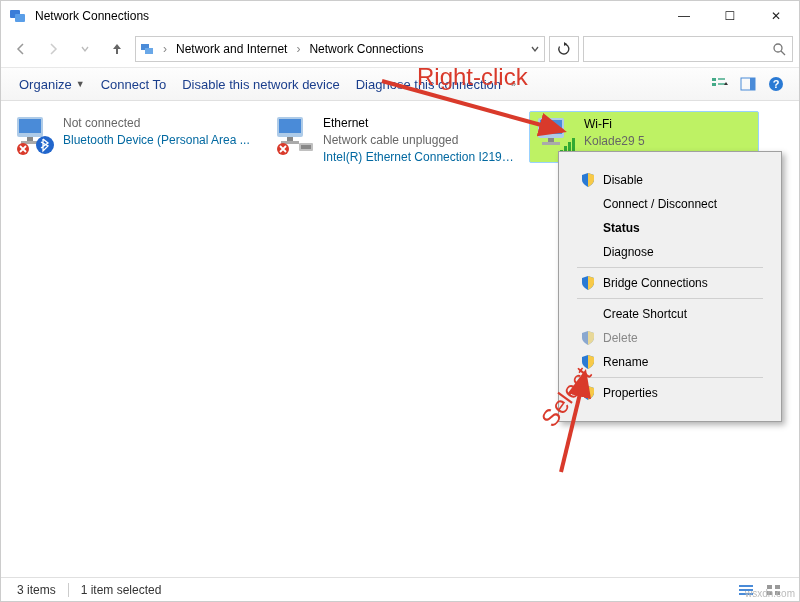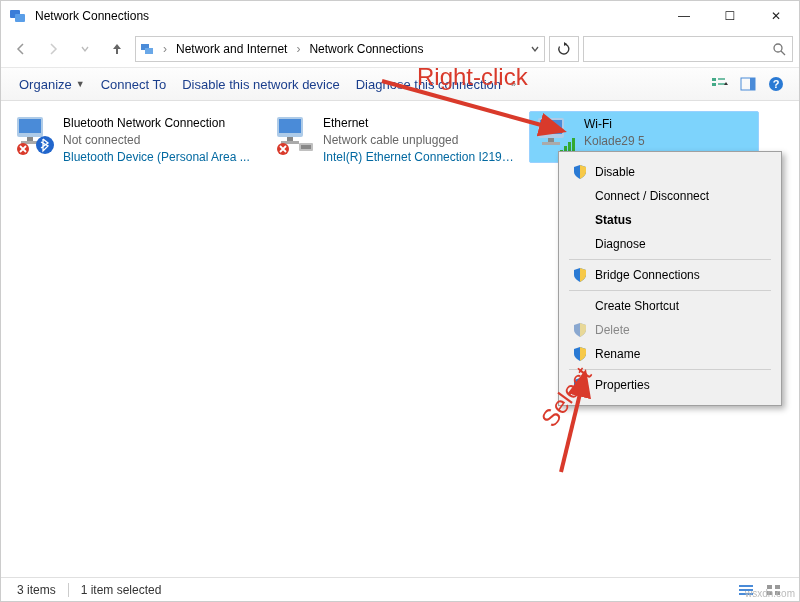--- a/index.html
+++ b/index.html
@@ -27,29 +27,29 @@
 .toolbar { height: 34px; background: linear-gradient(#fdfdfd,#f5f5f5); border-top: 1px solid #e8e8e8; border-bottom: 1px solid #e0e0e0; display: flex; align-items: center; padding: 11px 10px; font-size: 13px; color: #1a3e8c; }
 .tbitem { padding: 4px 8px; display: flex; align-items: center; gap: 4px; }
 .tbitem .drop { font-size: 9px; color: #555; }
 .tbspacer { flex: 1; }
 .tbicon { width: 26px; height: 26px; display: flex; align-items: center; justify-content: center; margin-left: 2px; }
 
 
 .content { position: relative; padding: 10px 8px; display: flex; gap: 10px; align-items: flex-start; height: calc(100% - 30px - 36px - 34px - 24px); }
 
 .conn { display: flex; width: 250px; gap: 8px; padding: 4px; border-radius: 2px; }
-.conn.selected { background: #7dd3fc; border: 1px solid #99d1ff; }
+.conn.selected { background: #bef264; border: 1px solid #99d1ff; }
 .connicon { width: 42px; height: 42px; position: relative; flex-shrink: 0; }
 .conntext { font-size: 12px; line-height: 1.4; overflow: hidden; }
 .conntext .name { color: #000; }
 .conntext .status { color: #666; }
 .conntext .device { color: #0369a1; white-space: nowrap; overflow: hidden; text-overflow: ellipsis; }
 
 
-.contextmenu { position: absolute; left: 557px; top: 150px; width: 224px; background: #f0f0f0; border: 1px solid #a0a0a0; box-shadow: 3px 3px 6px rgba(0,0,0,0.3); padding: 8px; font-size: 12px; z-index: 10; }
+.contextmenu { position: absolute; left: 557px; top: 150px; width: 224px; background: #f0f0f0; border: 1px solid #a0a0a0; box-shadow: 3px 3px 6px rgba(0,0,0,0.3); padding: 16px; font-size: 12px; z-index: 10; }
 .cmitem { display: flex; align-items: center; height: 24px; padding: 0 8px 0 28px; position: relative; }
 .cmitem.bold { font-weight: bold; }
 .cmitem.disabled { color: #888; }
 .cmitem .shield { position: absolute; left: 5px; width: 16px; height: 16px; }
 .cmsep { height: 1px; background: #d0d0d0; margin: 3px 2px; }
 
 
 .statusbar { position: absolute; bottom: 0; left: 0; right: 0; height: 24px; border-top: 1px solid #e0e0e0; display: flex; align-items: center; padding: 0 16px; font-size: 12px; color: #333; gap: 6px; }
 .statusbar .sep { width: 1px; height: 14px; background: #ccc; margin: 0 6px; }
 .statusbar .spacer { flex: 1; }
@@ -176,21 +176,20 @@
           <rect x="6" y="4" width="22" height="14" fill="#4a8bd8"></rect>
           <rect x="14" y="22" width="6" height="4" fill="#888"></rect>
           <rect x="8" y="26" width="18" height="3" fill="#aaa"></rect>
           <circle cx="32" cy="30" r="9" fill="#2266cc"></circle>
           <path d="M30 24 L30 36 L35 31 L28 27 M30 24 L35 28 L28 33" stroke="#fff" stroke-width="1.3" fill="none"></path>
           <circle cx="10" cy="34" r="6" fill="#d93a2b"></circle>
           <path d="M7 31 L13 37 M13 31 L7 37" stroke="#fff" stroke-width="1.8"></path>
         </svg>
     </div>
     <div class="conntext">
-      <div class="name">Bluetooth Network Connection</div>
       <div class="status">Not connected</div>
       <div class="device">Bluetooth Device (Personal Area ...</div>
     </div>
   </div>
 
   <div class="conn">
     <div class="connicon">
       <svg viewBox="0 0 42 42">
           <rect x="4" y="2" width="26" height="20" rx="2" fill="#aecbe8"></rect>
           <rect x="6" y="4" width="22" height="14" fill="#4a8bd8"></rect>

